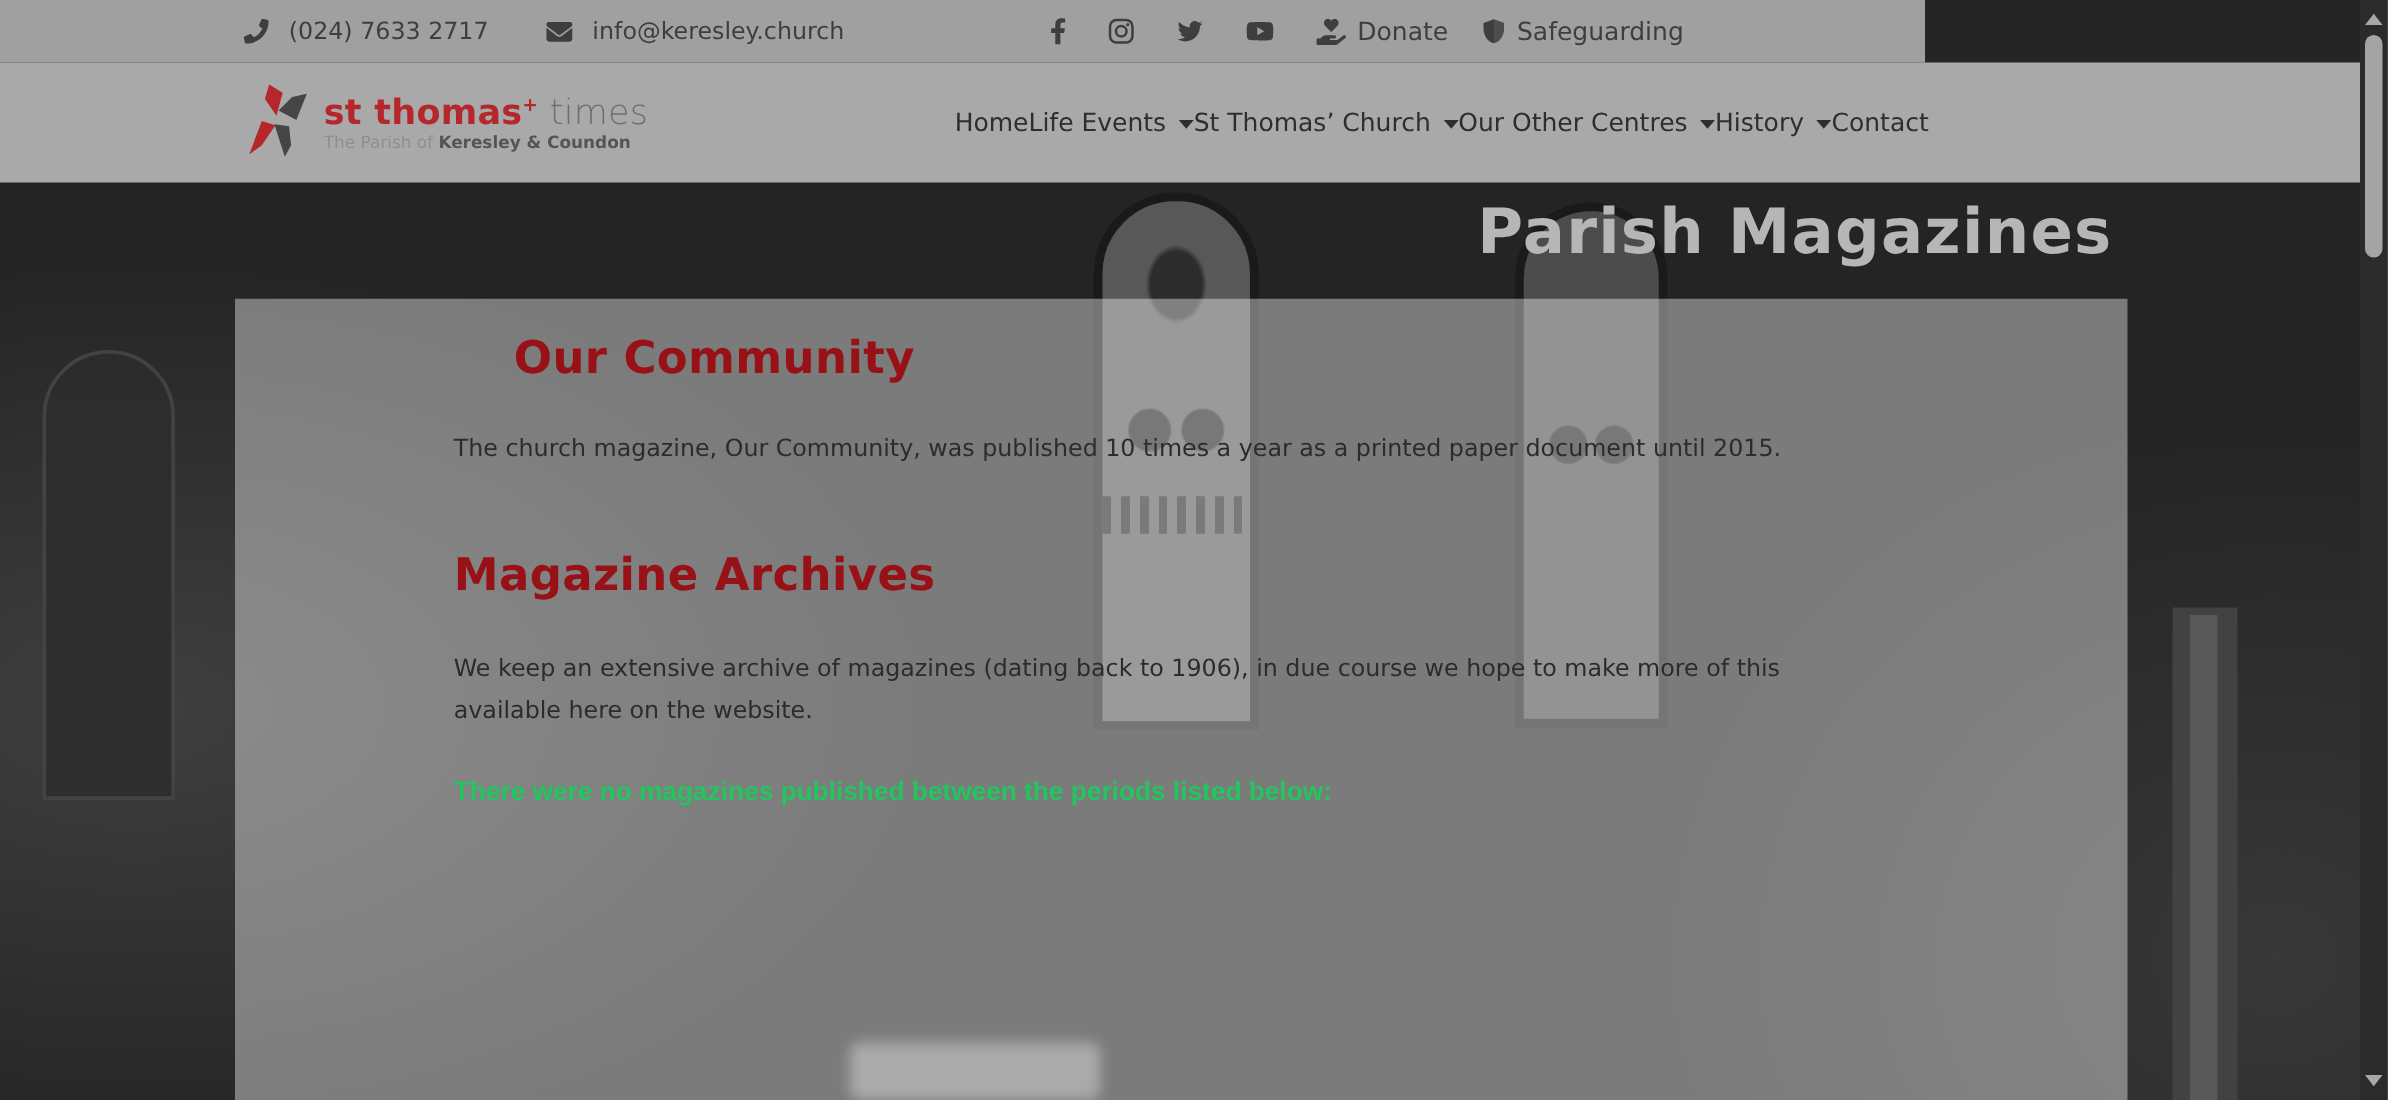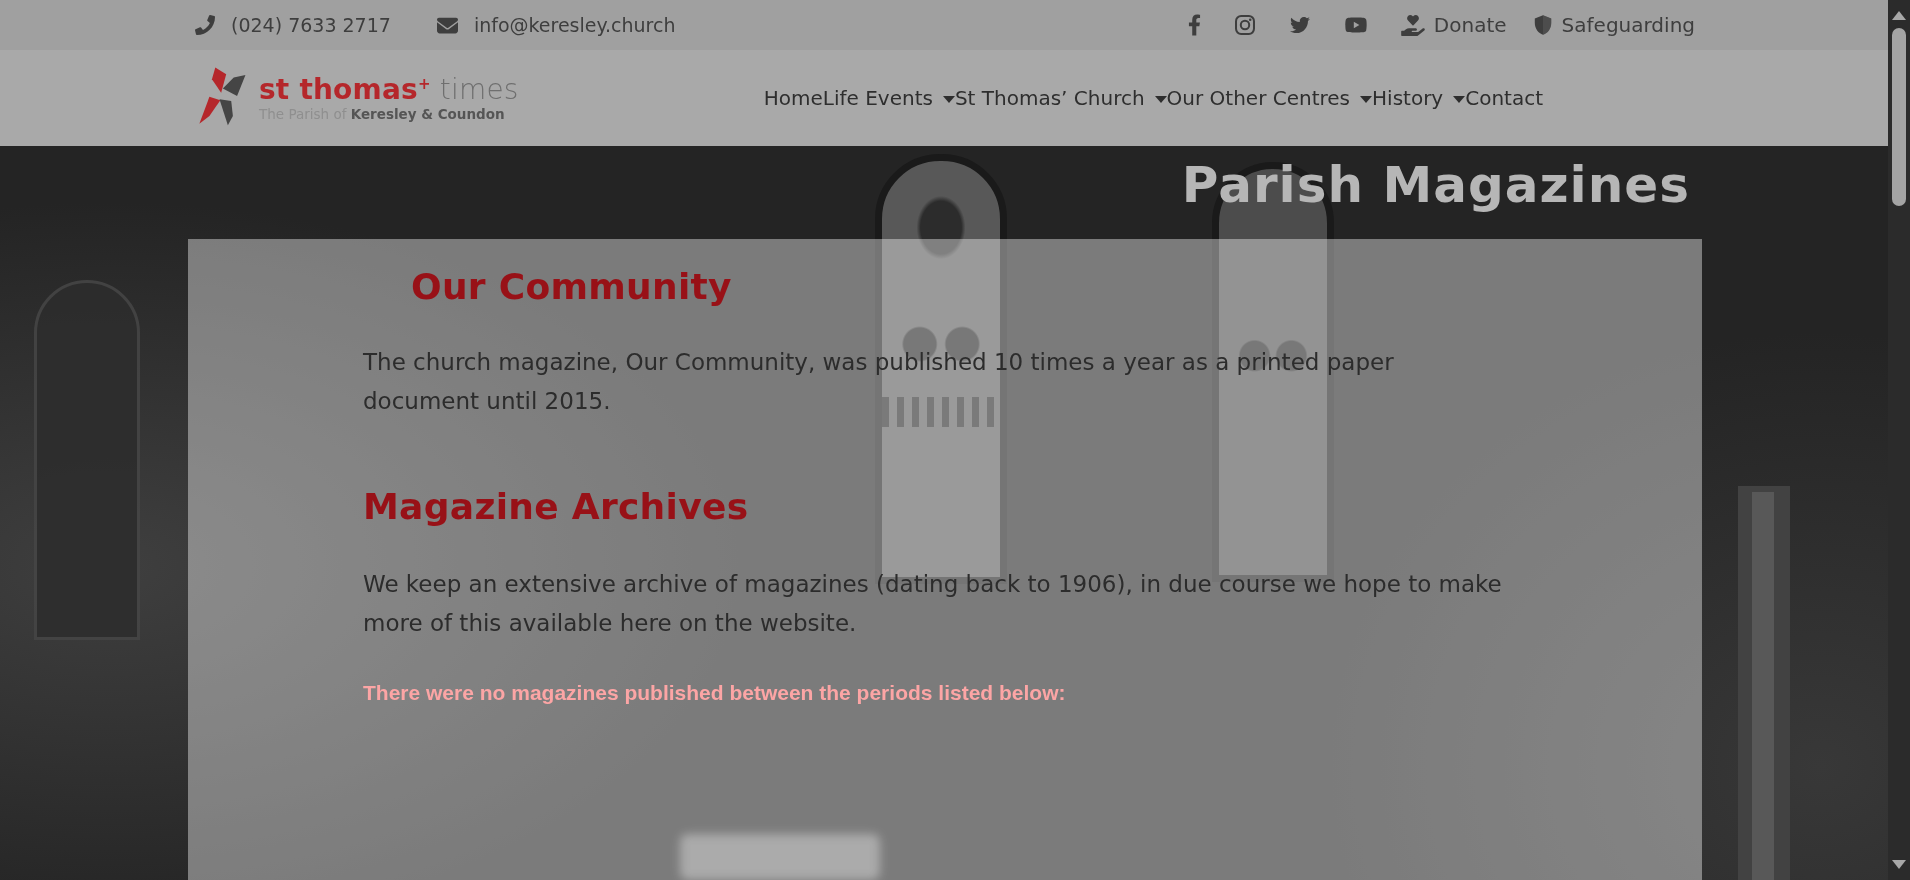--- a/index.html
+++ b/index.html
@@ -3,21 +3,21 @@
 <meta charset="utf-8">
 <style>
   html,body{margin:0;padding:0;}
   body{
     width:1910px;height:880px;position:relative;overflow:hidden;
     background:#252525;
     font-family:"DejaVu Sans", sans-serif;
   }
   
   .topbar{
-    position:absolute;top:0;left:0;width:1888px;height:50px;background:#a0a0a0;
+    position:absolute;top:0;left:0;width:1540px;height:50px;background:#a0a0a0;
     display:flex;align-items:center;justify-content:space-between;
     box-sizing:border-box;padding:0 193px 0 195px;z-index:6;
   }
   .tb-group{display:flex;align-items:center;gap:18px;}
   .tb-left{gap:18px;}
   .tb-item{display:flex;align-items:center;gap:16px;color:#3e3e3e;font-size:19px;}
   .tb-item + .tb-item{margin-left:28px;align-items:flex-end;}
   .tb-icon svg{display:block;}
   .tb-right{display:flex;align-items:center;}
   .social{display:flex;align-items:center;gap:33px;margin-right:33px;}
@@ -75,26 +75,26 @@
   }
   
   .panel{
     position:absolute;left:188px;top:239px;width:1514px;height:641px;z-index:2;
     background:rgba(255,255,255,0.40);box-sizing:border-box;
   }
   .container{margin:0 175px;width:1140px;}
   .h-red{color:#981117;font-size:36px;font-weight:bold;margin:0;letter-spacing:0.3px;}
   .h1-space{padding-top:27px;margin-left:48px;}
   .h2-space{margin-top:65px;}
-  .body-p{font-size:23px;color:#2c2c2c;line-height:1.7;margin:0;}
+  .body-p{font-size:19px;color:#2c2c2c;line-height:1.7;margin:0;}
   .p1-space{margin-top:36px;}
   .p2-space{margin-top:29px;}
   .p3-space{margin-top:38px;}
   .link{color:#3d6fa8;cursor:pointer;text-decoration:none;}
-  .bold-note{margin-top:38px;font-family:"Liberation Sans", sans-serif;font-weight:bold;font-size:21px;color:#fca5a5;}
+  .bold-note{margin-top:38px;font-family:"Liberation Sans", sans-serif;font-weight:bold;font-size:21px;color:#22c55e;}
   .gap-list{margin:30px 0 0;padding-left:45px;color:#2d2d2d;font-size:21px;line-height:1.58;}
   .gap-list li{padding-left:2px;}
   
   .scrollbar{position:absolute;top:0;right:0;width:22px;height:880px;background:#2b2b2b;z-index:10;}
   .sb-up{position:absolute;top:11px;left:4px;width:0;height:0;border-left:7px solid transparent;border-right:7px solid transparent;border-bottom:9px solid #a8a8a8;cursor:pointer;}
   .sb-thumb{position:absolute;top:28px;left:4px;width:14px;height:178px;background:#a4a4a4;border-radius:8px;cursor:pointer;}
   .sb-down{position:absolute;bottom:11px;left:4px;width:0;height:0;border-left:7px solid transparent;border-right:7px solid transparent;border-top:9px solid #a8a8a8;cursor:pointer;}
 </style>
 </head>
 <body>

